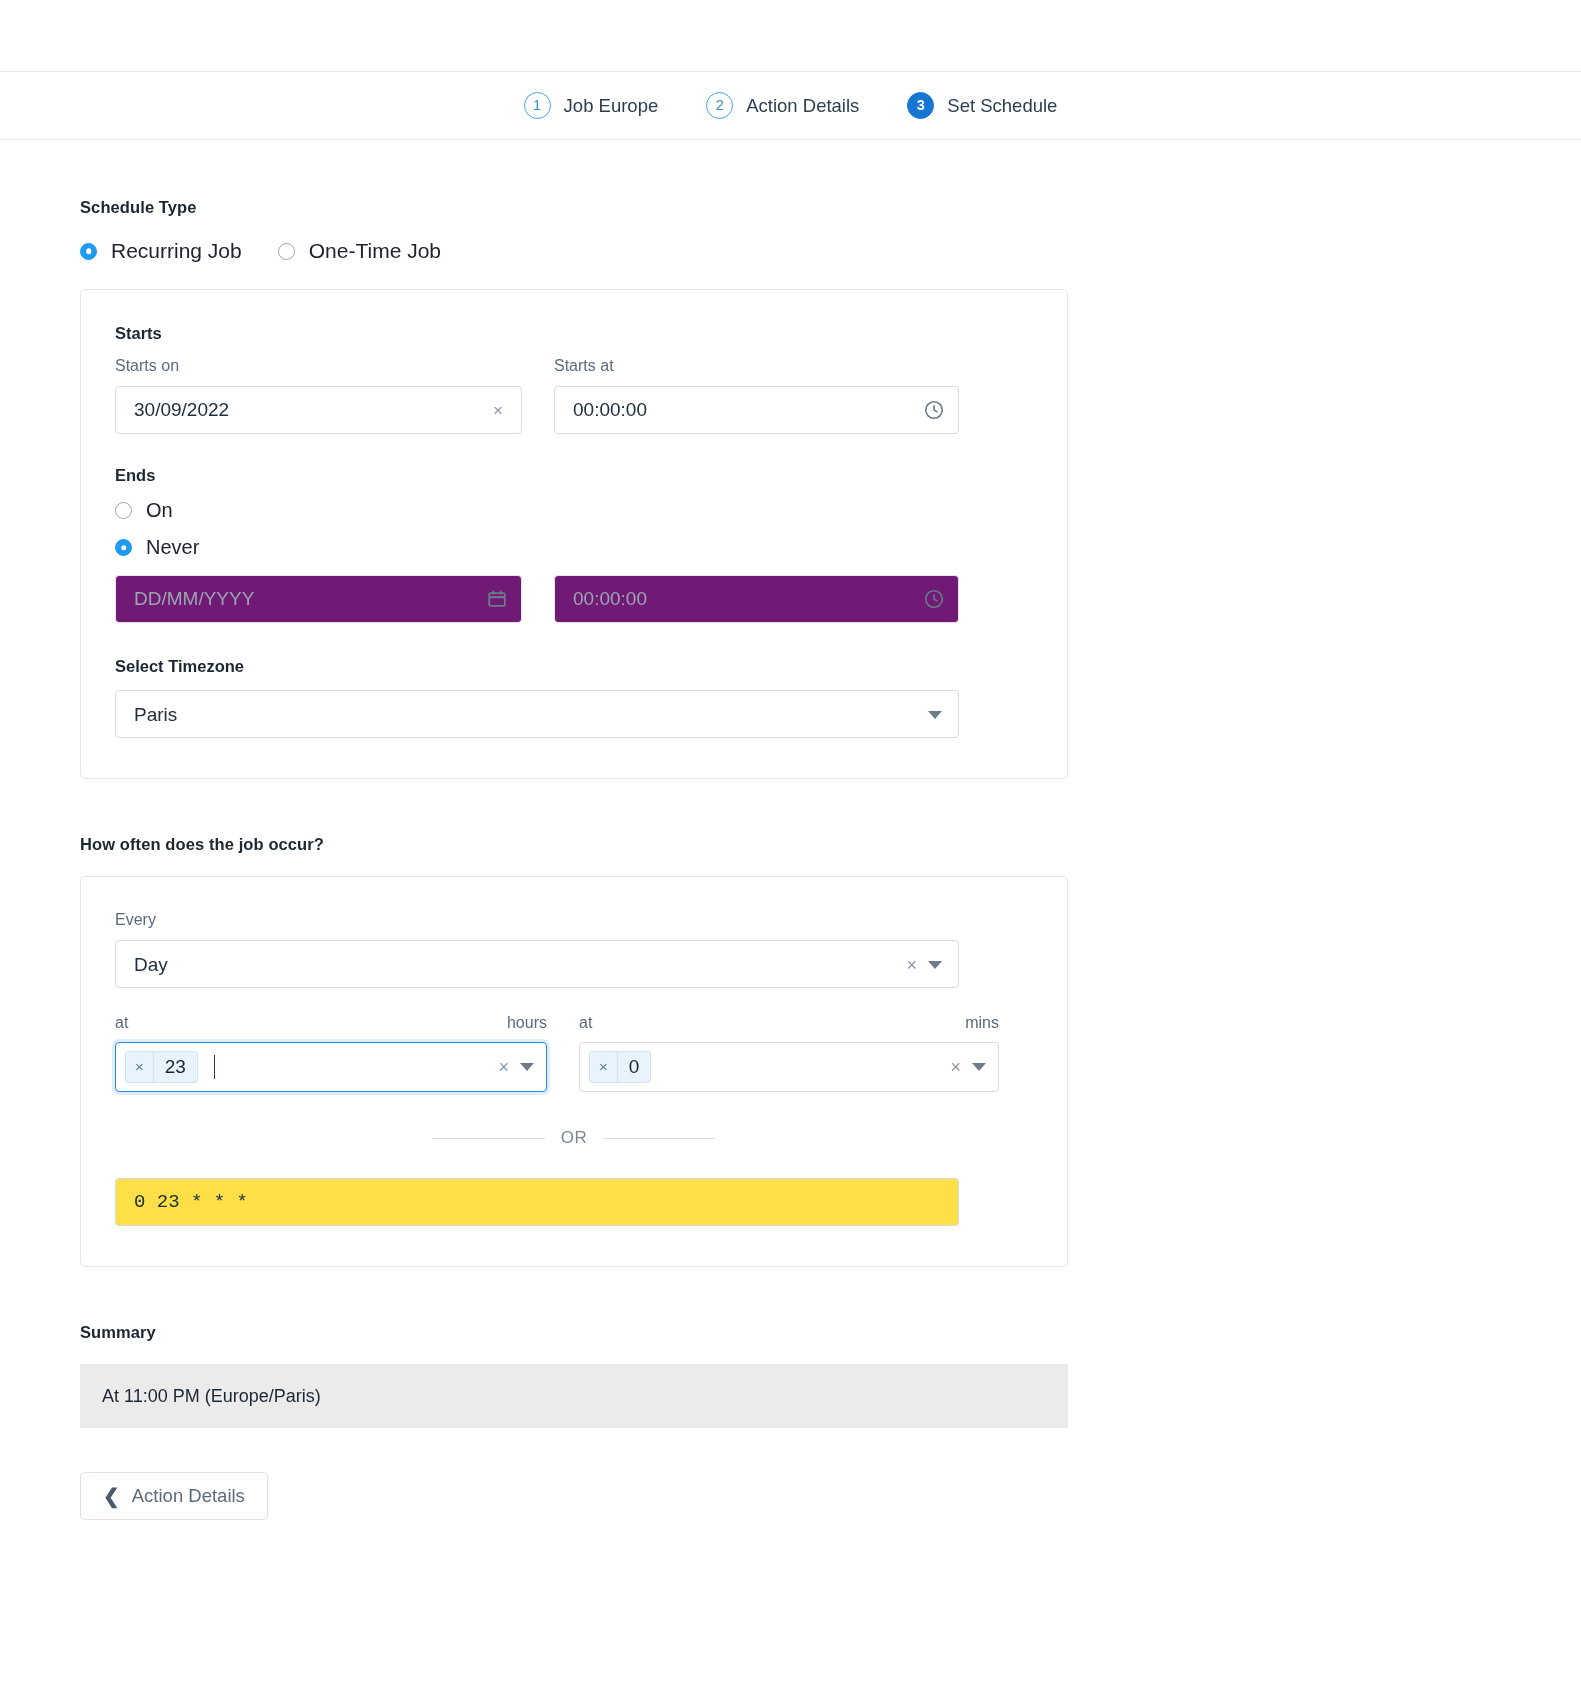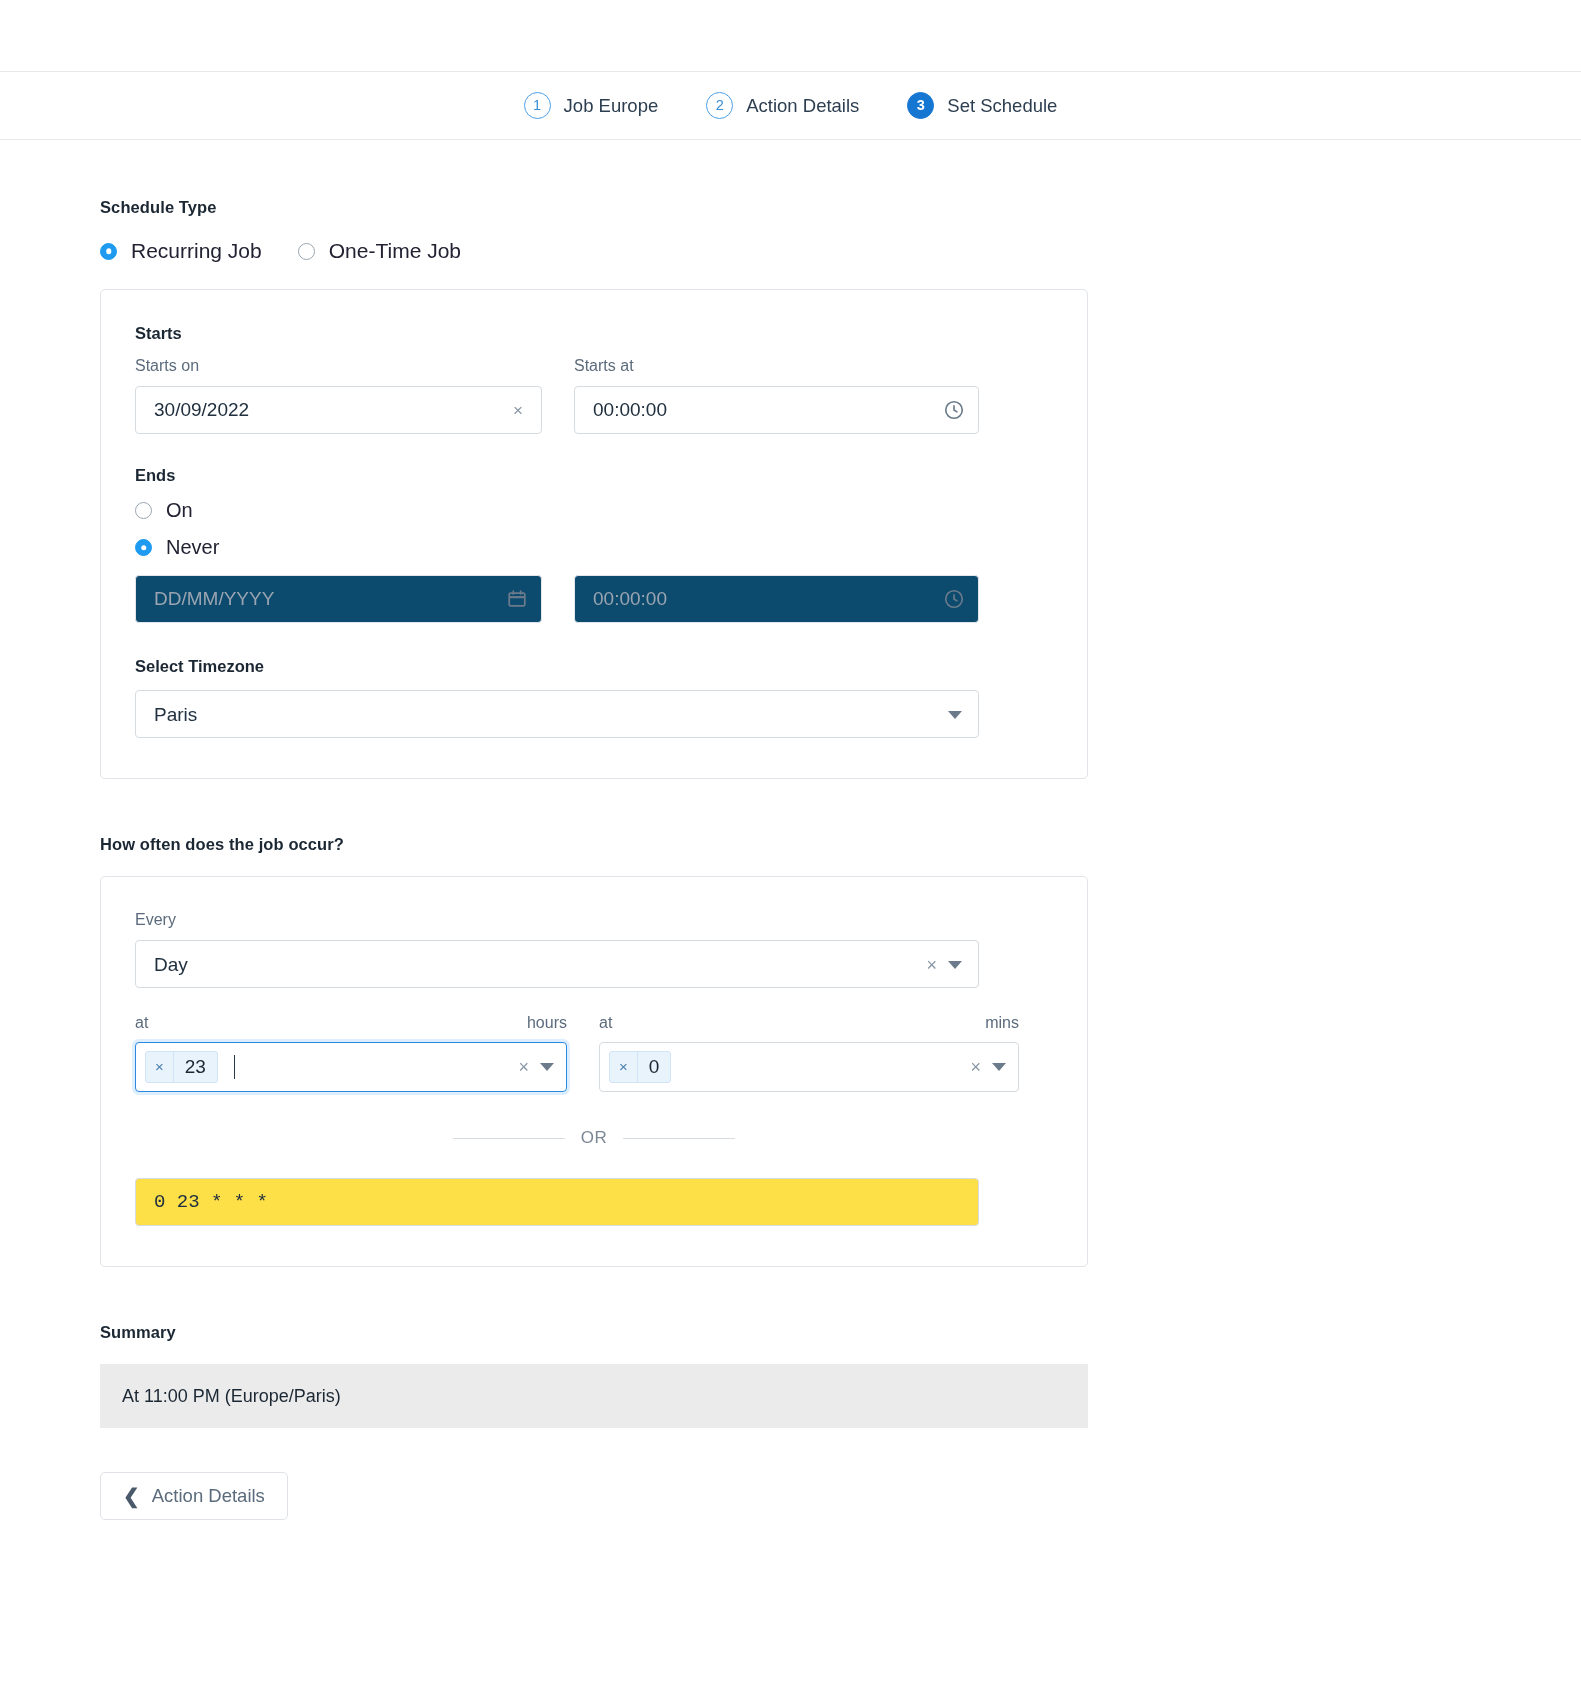--- a/index.html
+++ b/index.html
@@ -58,21 +58,21 @@
     color: #2c3e50;
     white-space: nowrap;
   }
 
   
   .page {
     padding: 0 0 0 0;
   }
   .content {
     width: 988px;
-    margin-left: 100px;
+    margin-left: 80px;
     padding-top: 58px;
   }
 
   .section-title {
     font-size: 16.5px;
     font-weight: bold;
     color: #1b2733;
     margin-bottom: 22px;
     letter-spacing: 0.1px;
   }
@@ -128,21 +128,21 @@
     border-radius: 4px;
     background: #fff;
     display: flex;
     align-items: center;
     padding: 0 13px 0 18px;
     font-size: 19px;
     color: #20303f;
     justify-content: space-between;
   }
   .input.disabled {
-    background: #0c4a6e;
+    background: #701a75;
     border-color: #e2e6ea;
     color: #9aa5b1;
     gap: 28px;
   }
   .input .val { font-size: 19px; }
   .input .ph { color: #9aa5b1; font-size: 19px; }
   .clear-x {
     color: #8896a5;
     font-size: 17px;
     padding: 0 5px;

